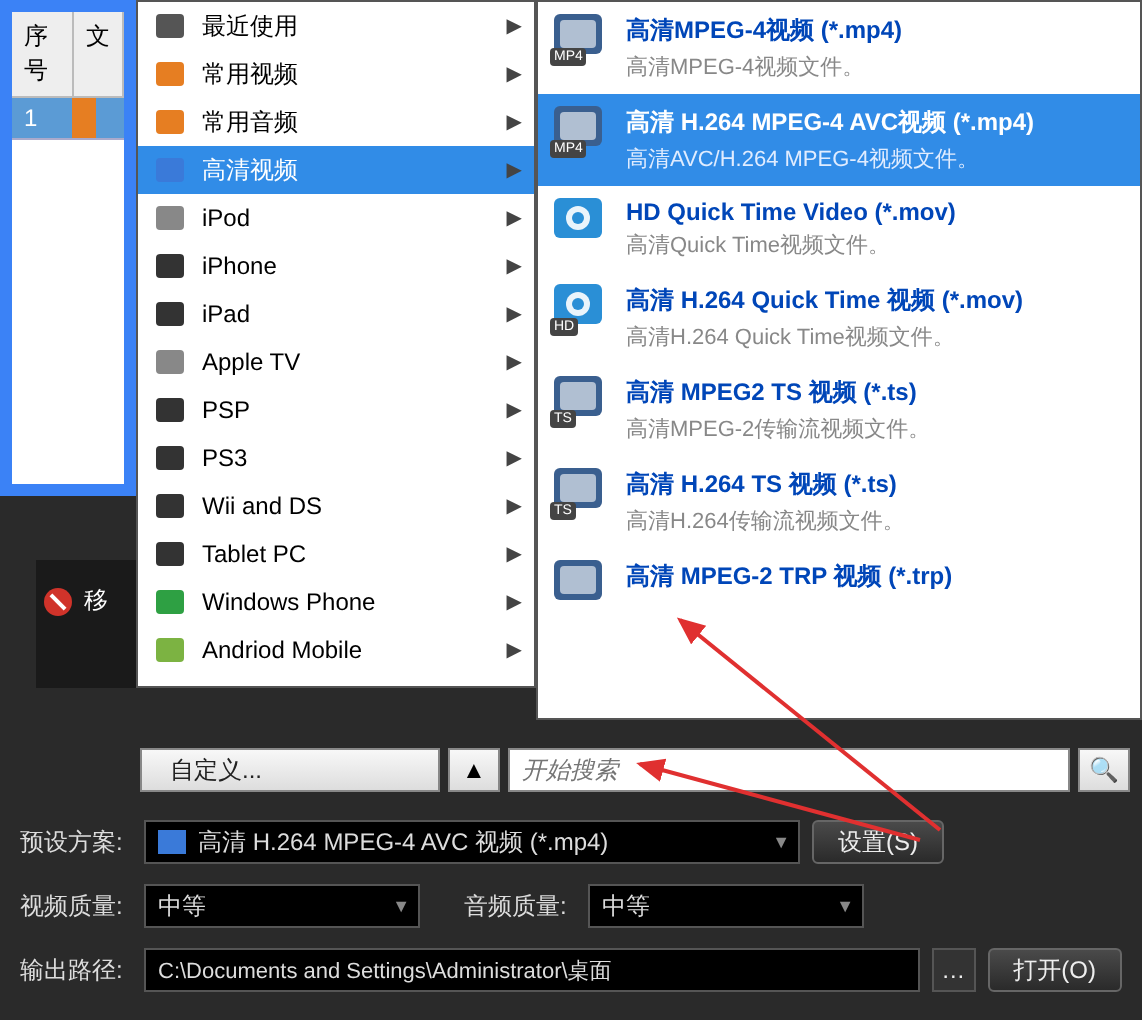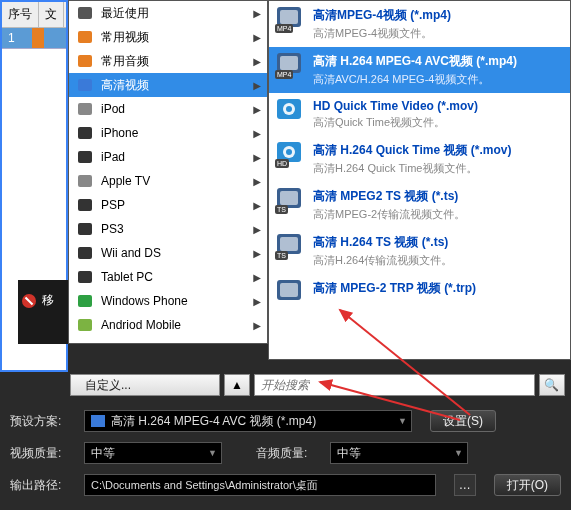--- a/index.html
+++ b/index.html
@@ -1,17 +1,17 @@
 <!DOCTYPE html>
 <html><head>
 <meta charset="utf-8">
 <style>
 *{margin:0;padding:0;box-sizing:border-box;font-family:"Microsoft YaHei",Arial,sans-serif;font-size:12px}
 body{background:#2a2a2a;width:571px;height:510px;overflow:hidden;position:relative}
-.topstrip{position:absolute;top:0;left:0;width:68px;height:372px;background:#fff;border:2px solid #3b82f6}
+.topstrip{position:absolute;top:0;left:0;width:68px;height:248px;background:#fff;border:6px solid #3b82f6}
 .thdr{display:flex;background:#eee;border-bottom:1px solid #bbb;font-size:11px}
 .thdr div{padding:4px 6px;border-right:1px solid #bbb}
 .trow{display:flex;background:#5b9bd5;color:#fff;border-bottom:1px solid #aac;font-size:11px}
 .trow div{padding:3px 6px}
 .leftdark{position:absolute;top:280px;left:18px;width:50px;height:64px;background:#1a1a1a;color:#fff;padding-top:12px;font-size:12px}
 .leftdark .noicon{display:inline-block;width:14px;height:14px;border-radius:50%;background:#d0332a;position:relative;margin-left:4px;margin-right:6px;vertical-align:middle}
 .leftdark .noicon:after{content:"";position:absolute;width:10px;height:2px;background:#fff;top:6px;left:2px;transform:rotate(45deg)}
 .catmenu{position:absolute;top:0;left:68px;width:200px;height:344px;background:#fff;border:1px solid #555;overflow:hidden}
 .catitem{display:flex;align-items:center;padding:5px 8px;height:24px;position:relative}
 .catitem .ic{width:16px;height:16px;margin-right:8px;display:flex;align-items:center;justify-content:center}
@@ -26,21 +26,21 @@
 .ficbadge{position:absolute;bottom:-2px;left:-2px;background:#444;color:#fff;font-size:7px;padding:1px 2px;border-radius:2px}
 .ftxt{flex:1}
 .ftitle{color:#0046b8;font-size:12px;font-weight:bold}
 .fdesc{color:#888;font-size:11px;margin-top:2px}
 .searchrow{position:absolute;top:374px;left:70px;right:6px;height:26px;display:flex;gap:4px;}
 .custbtn{width:150px;height:22px;background:linear-gradient(#f8f8f8,#ddd);border:1px solid #888;font-size:12px;padding-left:14px;color:#222;text-align:left}
 .upbtn{width:26px;height:22px;background:linear-gradient(#f8f8f8,#ddd);border:1px solid #888}
 .searchinput{flex:1;height:22px;border:1px solid #888;padding:2px 6px;color:#999;font-style:italic}
 .sbtn{width:26px;height:22px;background:linear-gradient(#f8f8f8,#ddd);border:1px solid #888}
 .botpanel{position:absolute;top:404px;left:0;right:0;bottom:0;background:#2a2a2a;padding:6px 10px;color:#ddd}
-.brow{display:flex;align-items:center;margin-bottom:10px;gap:18px}
+.brow{display:flex;align-items:center;margin-bottom:10px;gap:6px}
 .blabel{width:56px;color:#ddd;font-size:12px}
 .combo{flex:0 0 auto;height:22px;background:#000;border:1px solid #555;color:#ddd;display:flex;align-items:center;padding:0 6px;position:relative}
 .combo .cdarr{position:absolute;right:4px;font-size:9px;color:#888}
 .darkbtn{height:22px;background:linear-gradient(#4a4a4a,#2a2a2a);border:1px solid #666;color:#eee;padding:0 12px;border-radius:3px;font-size:12px}
 .combo-wide{width:328px}
 .combo-mid{width:138px}
 .pathbox{flex:1;height:22px;background:#000;border:1px solid #555;color:#ddd;padding:2px 6px;font-size:11px}
 .dots{width:22px;height:22px;background:#333;border:1px solid #555;color:#eee}
 .redarrow{position:absolute;pointer-events:none;z-index:10}
 svg.ic-svg{width:16px;height:16px}

